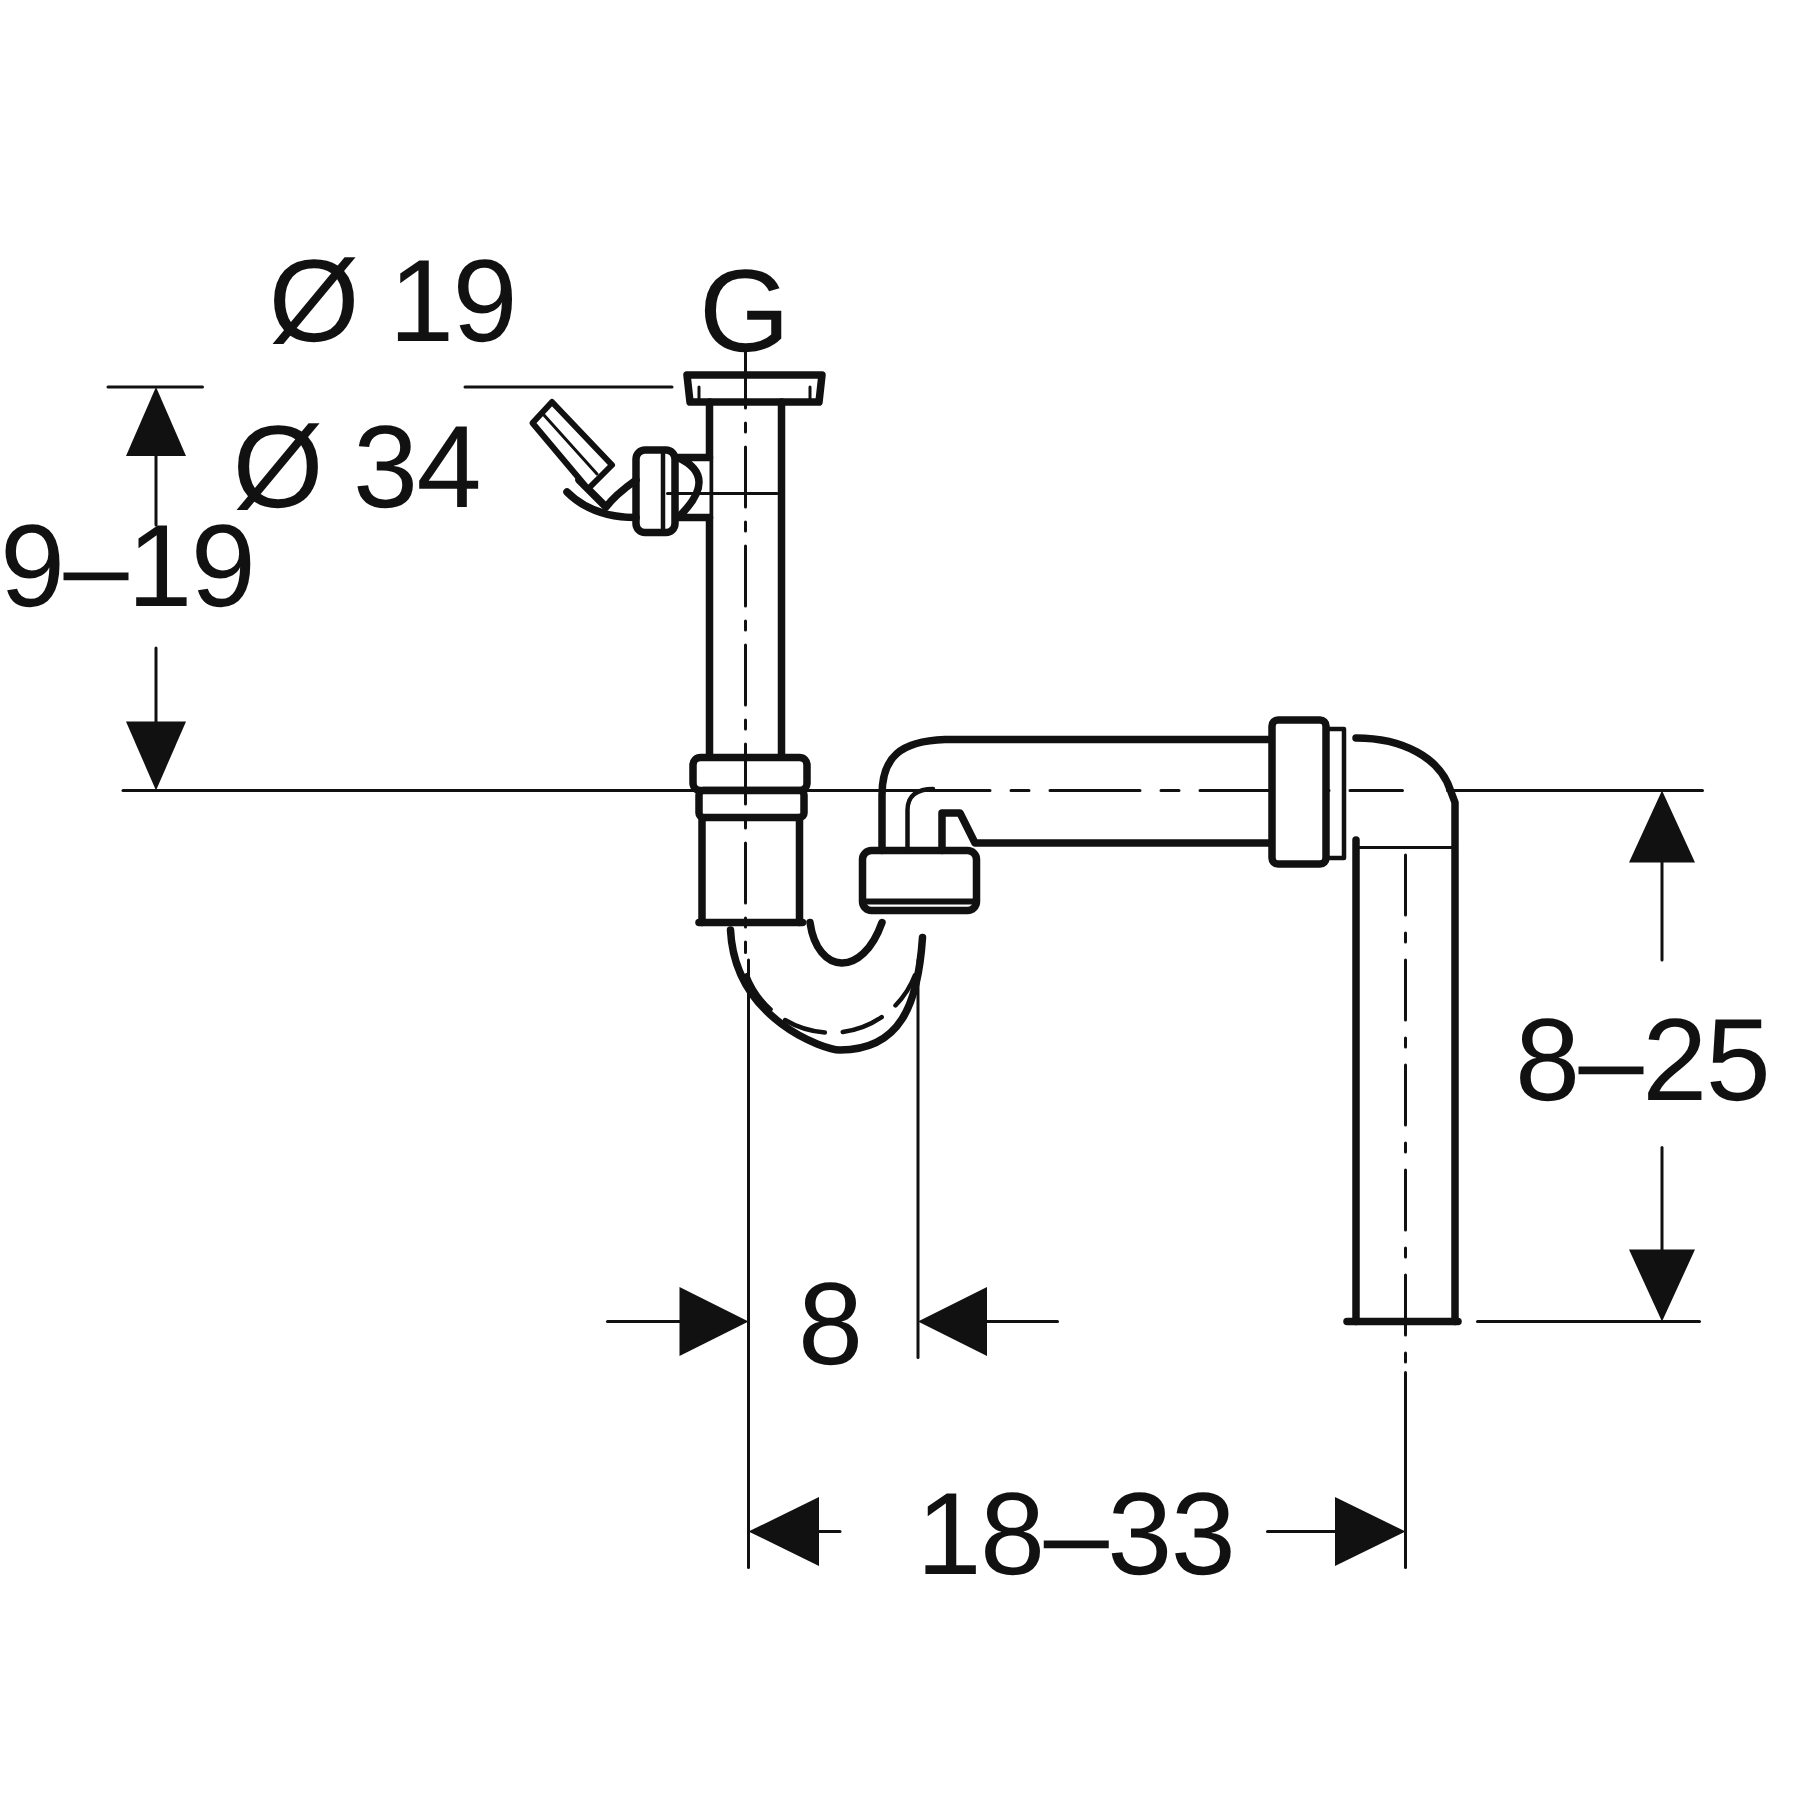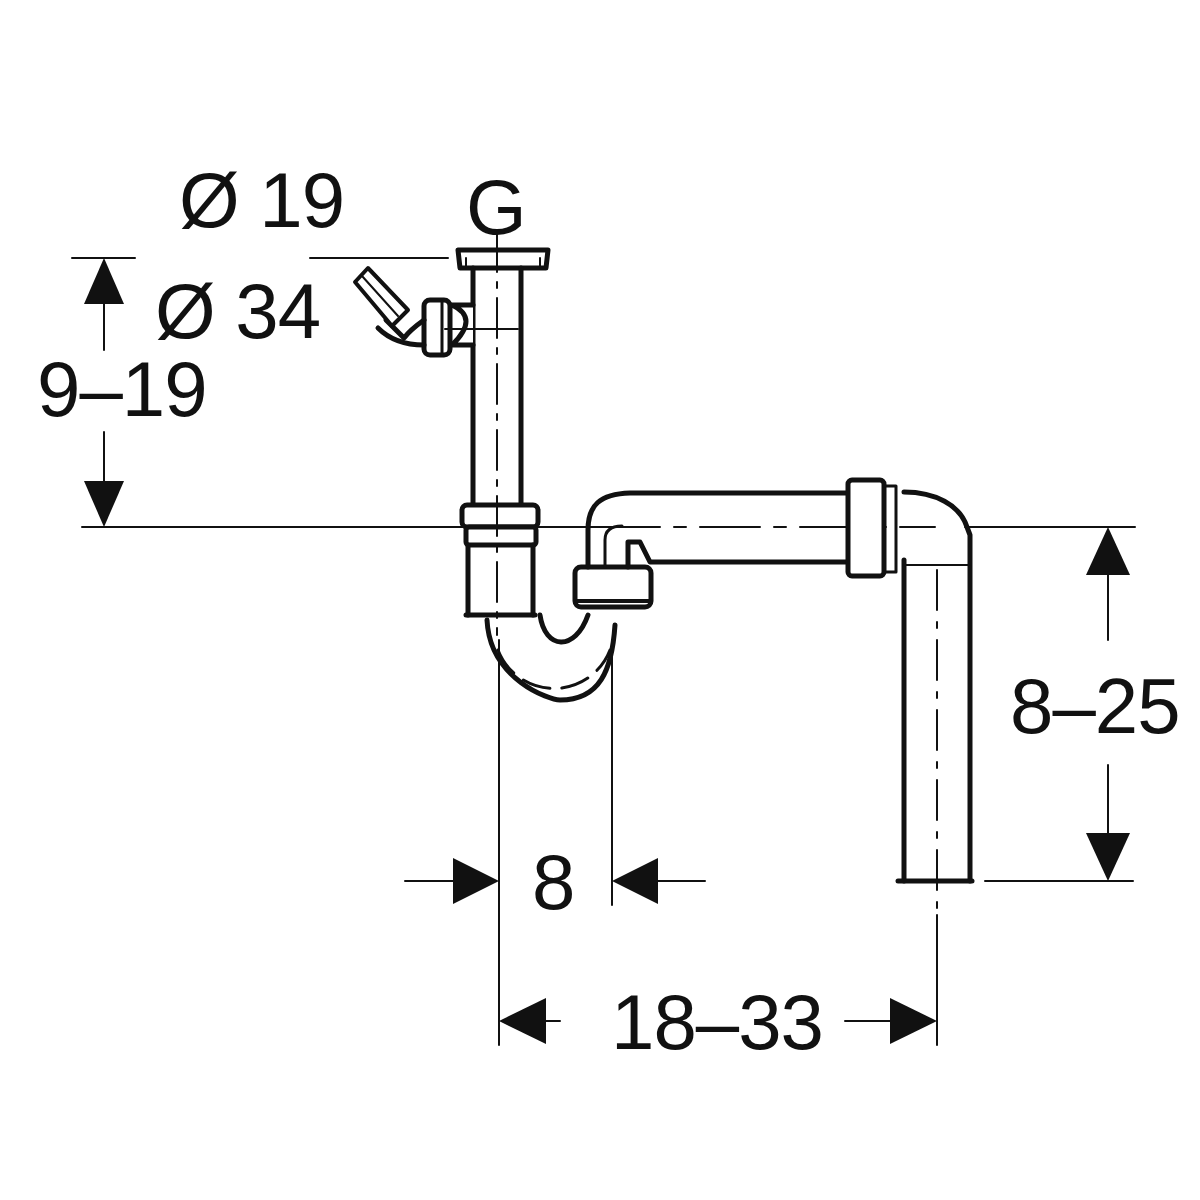--- a/index.html
+++ b/index.html
@@ -99,16 +99,16 @@
       <line x1="898" y1="881" x2="972" y2="881"></line>
       <line x1="904" y1="565" x2="970" y2="565" stroke-width="2"></line>
     </g>
     <line x1="937" y1="570" x2="937" y2="915" stroke-width="2" stroke-dasharray="40,12,6,12"></line>
   </g>
 </svg>
 
 <div class="lbl" style="left:155px; top:161px;margin-left:24px;">Ø 19</div>
 <div class="lbl" style="left:155px; top:272px;">Ø 34</div>
 <div class="lbl" style="left:466px; top:168px;">G</div>
-<div class="lbl" style="left:0px; top:350px;padding-left:37px;">9–19</div>
+<div class="lbl" style="left:0px; top:338px;">9–19</div>
 <div class="lbl" style="left:532px; top:843px;">8</div>
 <div class="lbl" style="left:590px; top:983px;margin-left:21px;">18–33</div>
 <div class="lbl" style="left:1010px; top:667px;">8–25</div>
 
 </body></html>

